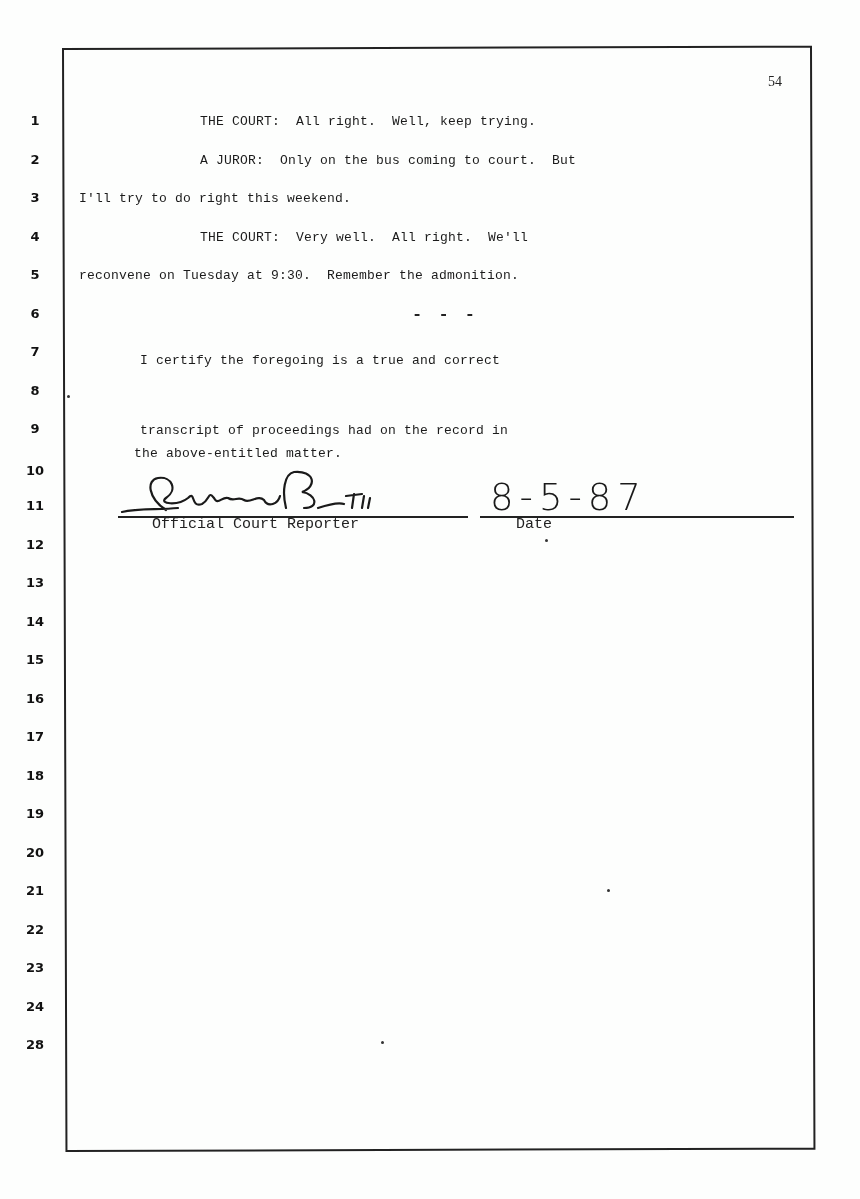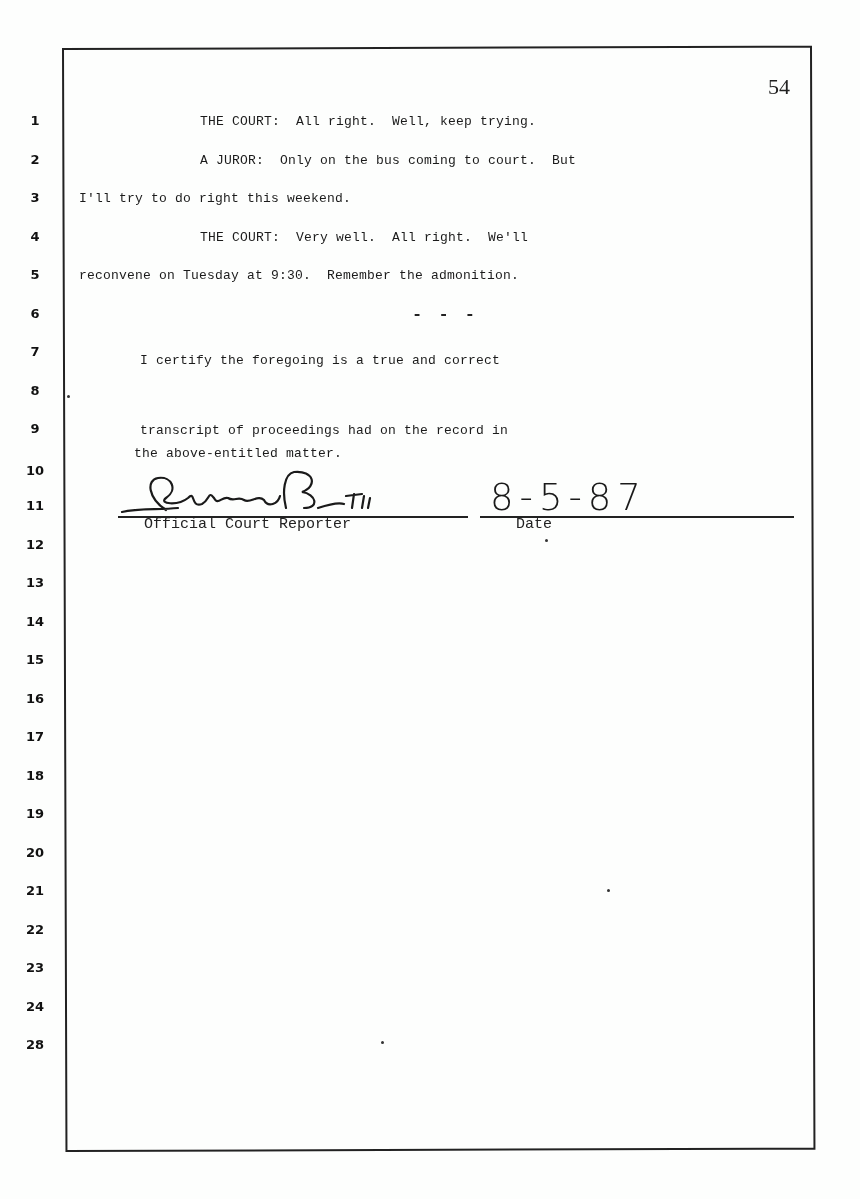--- a/index.html
+++ b/index.html
@@ -25,21 +25,21 @@
       border-left: 2px solid #222;
       border-right: 2px solid #222;
       border-bottom: 2px solid #222;
       transform: rotate(-0.18deg);
       transform-origin: top left;
     }
     .page-number {
       position: absolute;
       left: 768px;
       top: 74px;
-      font-size: 22px;
+      font-size: 14px;
       font-family: "Liberation Serif", "DejaVu Serif", serif;
       color: #222;
     }
     .line-numbers {
       position: absolute;
       left: 20px;
       top: 113px;
       width: 30px;
     }
     .line-num {
@@ -150,19 +150,19 @@
 <div class="text-line" style="left:140px; top:345px;margin-top:8px;">I certify the foregoing is a true and correct</div>
 <div class="text-line" style="left:140px; top:383px;margin-top:40px;">transcript of proceedings had on the record in</div>
 <div class="text-line" style="left:134px; top:422px;margin-top:24px;">the above-entitled matter.</div>
 
 <svg class="signature" viewBox="0 0 350 52" xmlns="http://www.w3.org/2000/svg">
   <path d="M4 44 C 20 40, 40 42, 60 40 M 48 42 C 30 30, 28 12, 40 10 C 54 8, 60 22, 48 30 C 40 36, 60 38, 70 30 C 78 22, 72 40, 84 36 C 92 32, 90 22, 96 30 C 100 38, 104 28, 110 30 C 116 34, 120 28, 126 32 C 132 36, 140 26, 146 32 C 150 40, 160 36, 162 28 M 168 40 C 164 24, 166 6, 176 4 C 196 2, 200 18, 184 24 C 198 26, 202 40, 186 40 M 200 40 C 212 36, 220 34, 226 36 M 228 28 L 244 26 M 236 26 L 234 40 M 246 28 L 244 40 M 252 30 L 250 40" fill="none" stroke="#1a1a1a" stroke-width="2.2" stroke-linecap="round"></path>
 </svg>
 <div class="sig-line" style="left:118px; top:516px; width:350px;"></div>
 <div class="sig-date">8-5-87</div>
 <div class="sig-line" style="left:480px; top:516px; width:314px;"></div>
-<div class="sig-label" style="left:144px;text-align:right;">Official Court Reporter</div>
+<div class="sig-label" style="left:152px;text-align:right;">Official Court Reporter</div>
 <div class="sig-label" style="left:483px;margin-left:33px;">Date</div>
 
 <div class="speck" style="left:545px; top:539px;"></div>
 <div class="speck" style="left:607px; top:889px;"></div>
 <div class="speck" style="left:381px; top:1041px;"></div>
 <div class="speck" style="left:67px; top:395px;"></div>
 
 </body></html>

